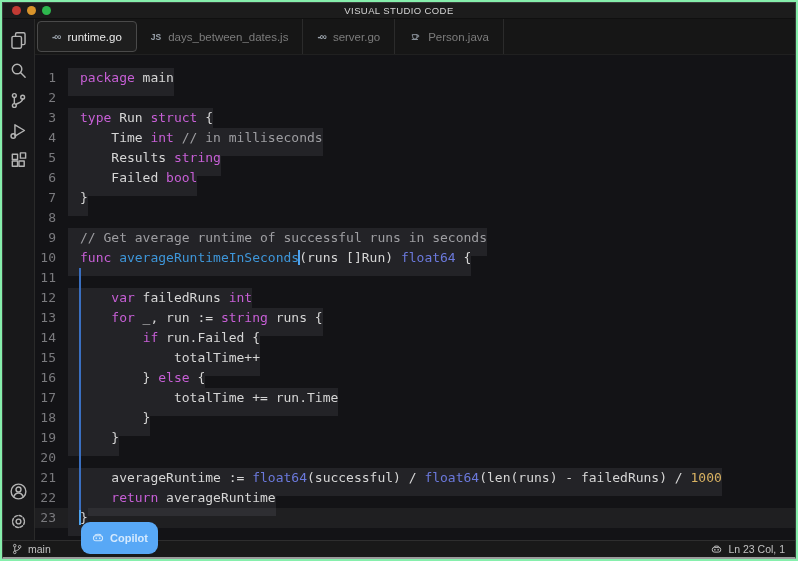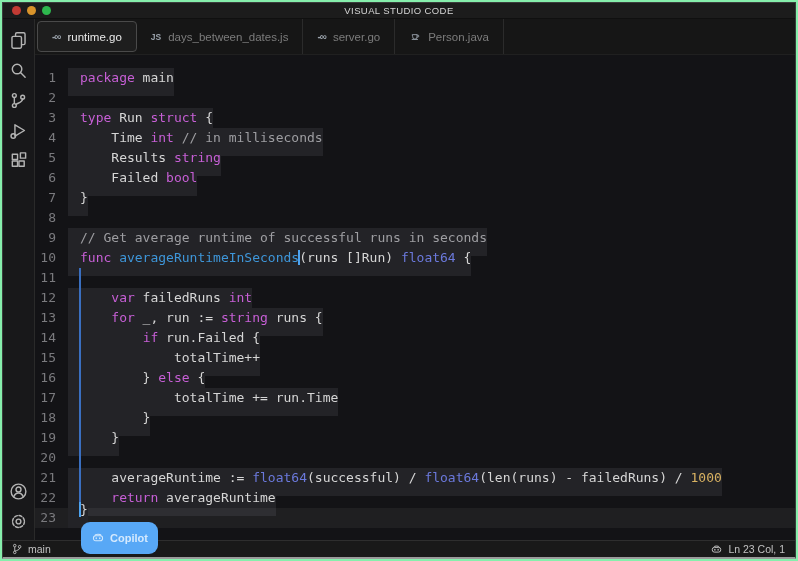--- a/index.html
+++ b/index.html
@@ -57,21 +57,21 @@
   .editor {
     flex:1; position:relative; background:#131316; overflow:hidden;
     font-family:"DejaVu Sans Mono", monospace; font-size:13px; line-height:20px;
     padding-top:13px; cursor:text;
   }
   .indent-guide {
     position:absolute; left:44px; top:213px; width:2px; height:244px;
     background:#3a6fc0; z-index:2;
   }
   .line { display:flex; height:20px; white-space:pre; position:relative; }
-  .line.current { background:rgba(255,255,255,.05);align-items:flex-end; }
+  .line.current { background:rgba(255,255,255,.05); }
   .lnum { width:33px; padding-right:12px; text-align:right; color:#7a7a7e; flex:none; }
   .linebg { background:#232327; display:inline-block; height:28px;padding-left:12px; }
   .s-d { color:#d6d6d6; }
   .s-k { color:#c75fd6; }
   .s-f { color:#3e96d9; }
   .s-t { color:#6b79dc; }
   .s-n { color:#d9b262; }
   .s-c { color:#9e9ea2; }
   .caret {
     display:inline-block; width:2px; height:15px; background:#4da3f0;

